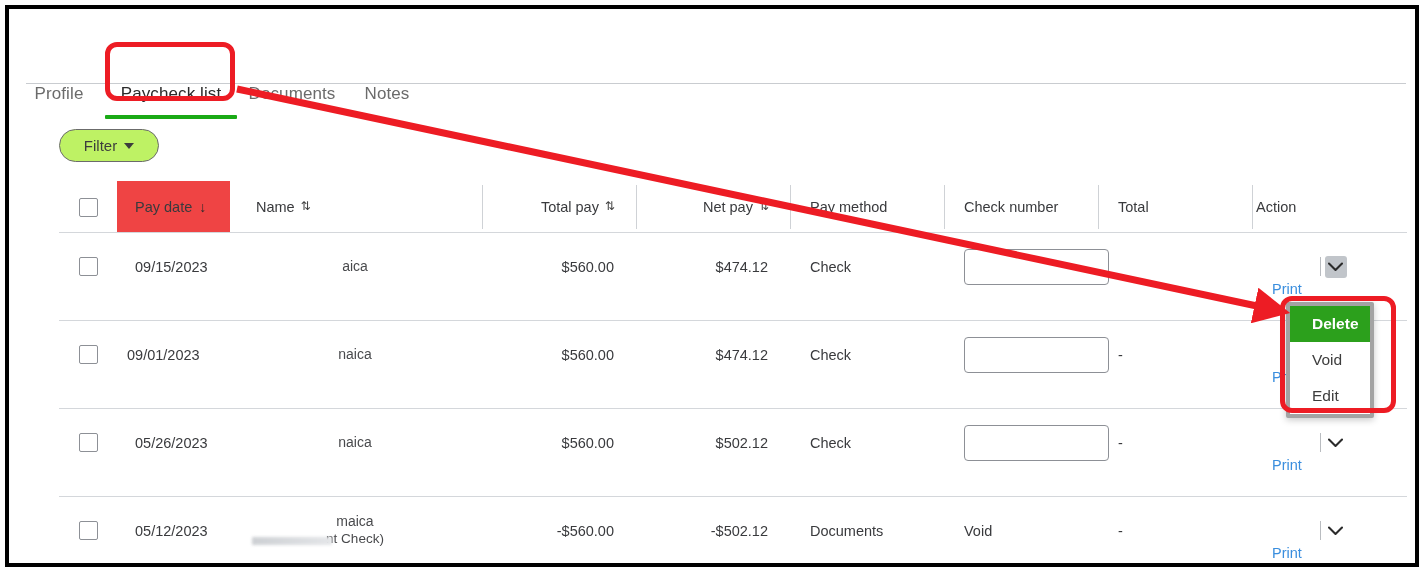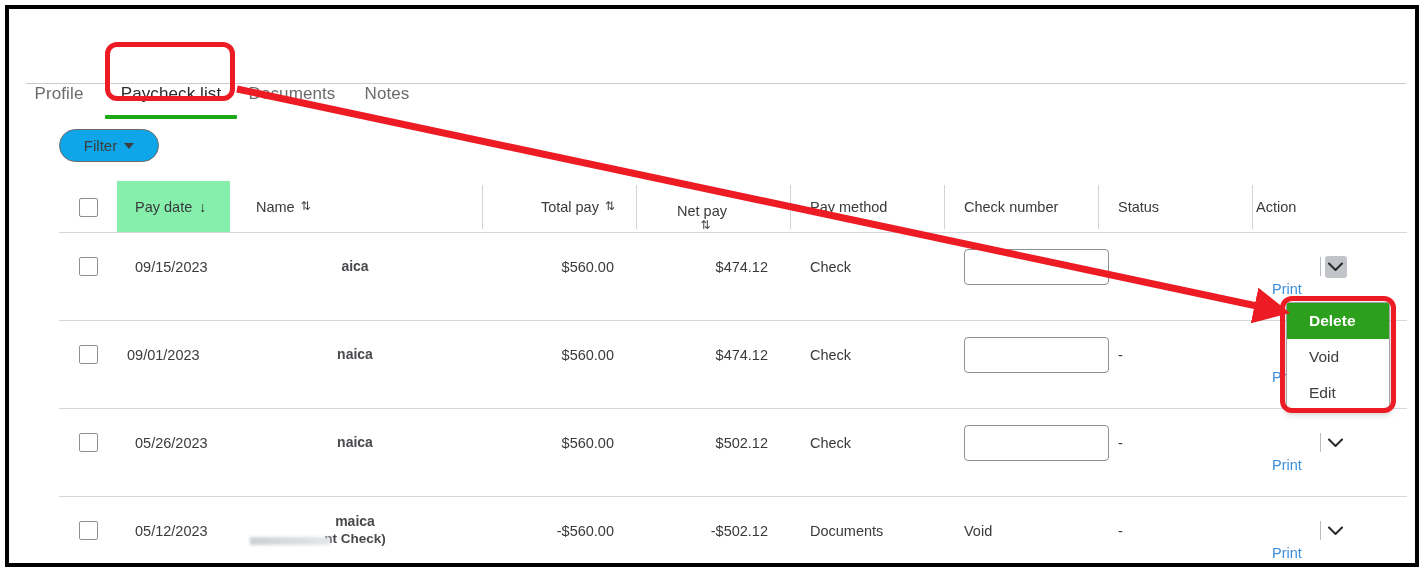--- a/index.html
+++ b/index.html
@@ -66,21 +66,21 @@
     background: #c9ccd0;
   }
 
   
   .filter-btn {
     position: absolute;
     left: 50px; top: 120px;
     width: 100px; height: 33px;
     border: 1.5px solid #6b6b6b;
     border-radius: 17px;
-    background: #0ea5e9;
+    background: #bef264;
     color: #3d3d3d;
     font-size: 15px;
     display: flex;
     align-items: center;
     justify-content: center;
     gap: 7px;
     cursor: pointer;
   }
   .caret-dn {
     width: 0; height: 0;
@@ -105,21 +105,21 @@
     top: 0;
     height: 52px;
     display: flex;
     align-items: center;
     font-size: 14.5px;
     color: #393a3d;
     white-space: nowrap;
   }
   .th .lbl { display: inline-block; }
   .th-paydate {
-    background: #86efac;
+    background: #ef4444;
   }
   .vdiv {
     position: absolute;
     top: 4px;
     width: 1px; height: 44px;
     background: #cfd2d6;
   }
   .hrule {
     position: absolute;
     height: 1px;
@@ -155,21 +155,21 @@
   }
   .cell {
     position: absolute;
     height: 67px;
     display: flex;
     align-items: center;
     font-size: 14.5px;
     color: #393a3d;
     white-space: nowrap;
   }
-  .cell.center { justify-content: center; font-weight: bold; }
+  .cell.center { justify-content: center; }
   .cell.right  { justify-content: flex-end; }
 
   .name-wrap {
     display: flex;
     flex-direction: column;
     align-items: center;
     line-height: 1.25;
     font-size: 14px;
     color: #393a3d;
     position: relative;
@@ -229,23 +229,23 @@
   .chev.pressed {
     background: #c1c5ca;
     border-radius: 3px;
   }
   .chev-group { display: flex; align-items: center; }
 
   
   .menu {
     position: absolute;
     left: 1277px; top: 293px;
-    width: 104px;
+    width: 88px;
     background: #ffffff;
-    border: 1px solid #a3a3a3;
+    border: 4px solid #a3a3a3;
     box-shadow: 0 2px 7px rgba(0,0,0,.22);
     z-index: 30;
     border-radius: 2px;
     overflow: hidden;
   }
   .menu-item {
     height: 36px;
     display: flex;
     align-items: center;
     padding-left: 22px;
@@ -317,32 +317,32 @@
           <span class="sort-down">↓</span>
         </div>
         <div class="th" style="left:171px; width:250px; padding-left:26px;">
           <span class="lbl">Name</span>
           <span class="sort-updown">⇅</span>
         </div>
         <div class="th" style="left:423px; width:154px; justify-content:flex-end; padding-right:22px;">
           <span class="lbl">Total pay</span>
           <span class="sort-updown">⇅</span>
         </div>
-        <div class="th" style="left:577px; width:154px; justify-content:flex-end; padding-right:22px;flex-direction:column;">
+        <div class="th" style="left:577px; width:154px; justify-content:flex-end; padding-right:22px;">
           <span class="lbl">Net pay</span>
           <span class="sort-updown">⇅</span>
         </div>
         <div class="th" style="left:731px; width:154px; padding-left:20px;">
           <span class="lbl">Pay method</span>
         </div>
         <div class="th" style="left:885px; width:154px; padding-left:20px;">
           <span class="lbl">Check number</span>
         </div>
         <div class="th" style="left:1039px; width:154px; padding-left:20px;">
-          <span class="lbl">Status</span>
+          <span class="lbl">Total</span>
         </div>
         <div class="th" style="left:1193px; width:155px; padding-left:4px;">
           <span class="lbl">Action</span>
         </div>
 
         <div class="vdiv" style="left:423px;"></div>
         <div class="vdiv" style="left:577px;"></div>
         <div class="vdiv" style="left:731px;"></div>
         <div class="vdiv" style="left:885px;"></div>
         <div class="vdiv" style="left:1039px;"></div>

